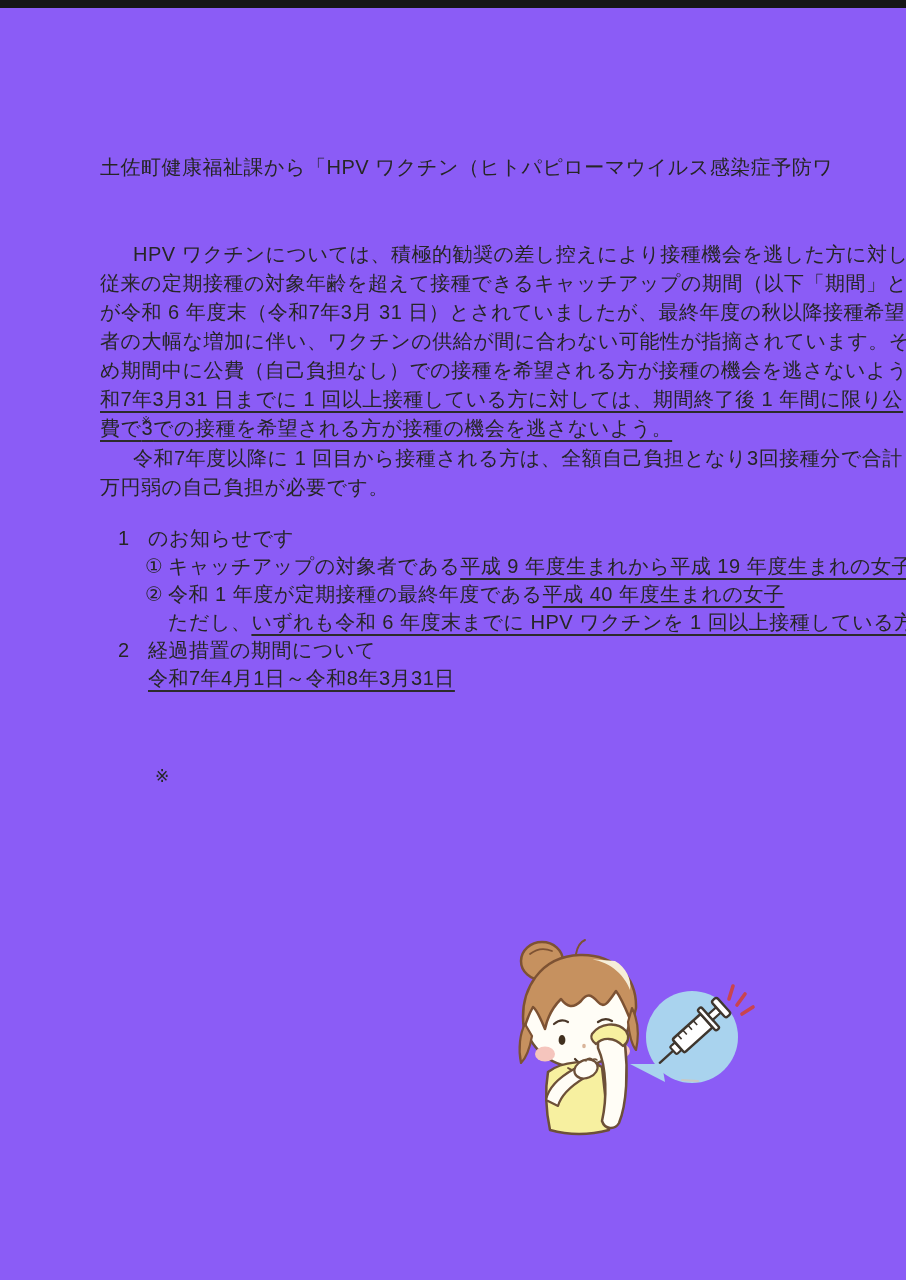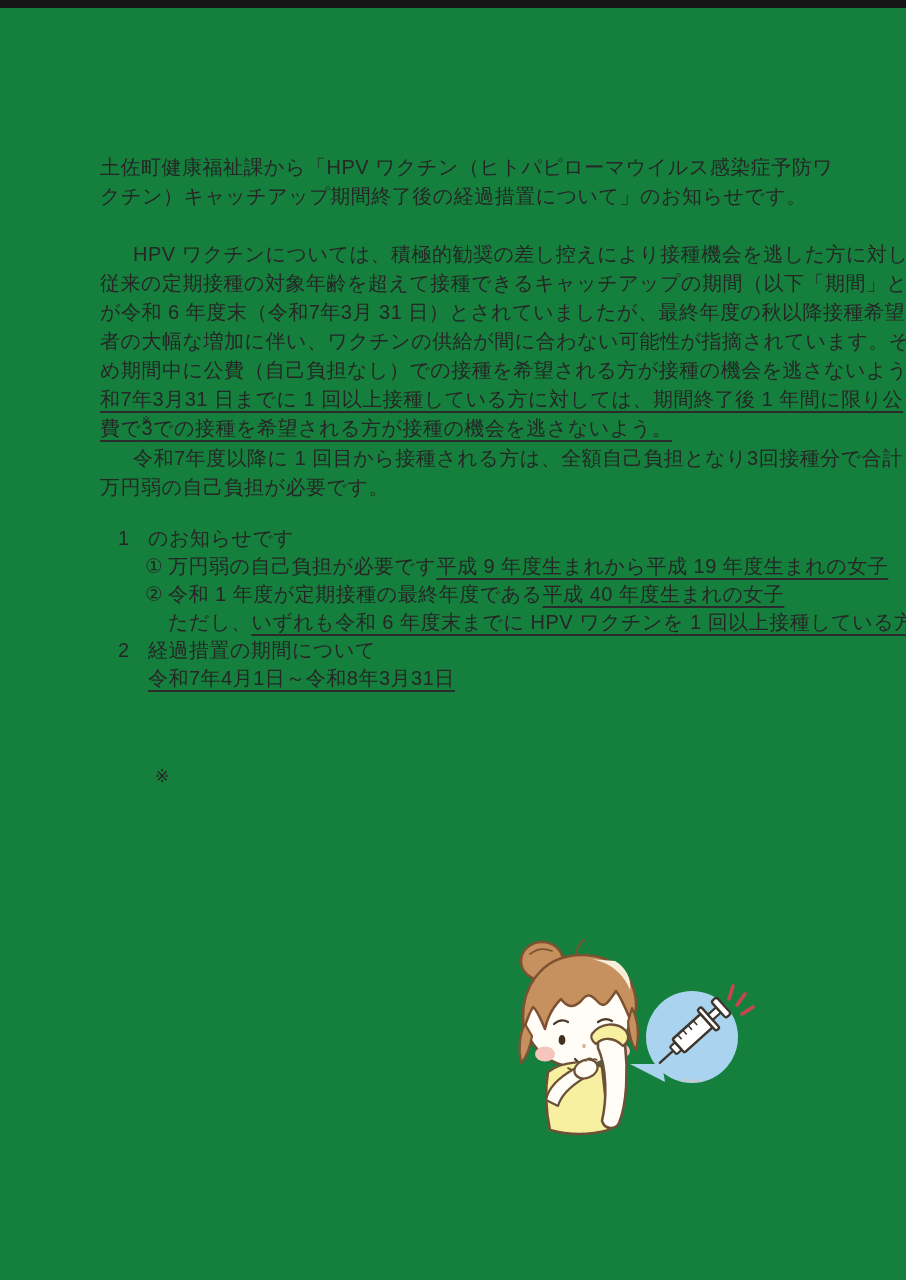--- a/index.html
+++ b/index.html
@@ -1,21 +1,21 @@
 <!DOCTYPE html>
 <html><head>
 <meta charset="utf-8">
 <style>
   html,body{margin:0;padding:0;}
   body{
     width:906px;height:1280px;background:#fdfdfc;
     font-family:"Liberation Sans","DejaVu Sans",sans-serif;
     color:#262626;
   }
-  .page{position:relative;width:906px;height:1280px;overflow:hidden;background:#15803d;}
+  .page{position:relative;width:906px;height:1280px;overflow:hidden;background:#8b5cf6;}
   .scan-bar{position:absolute;top:0;left:0;width:906px;height:8px;background:#161616;}
   .blk{position:absolute;font-size:20px;line-height:29px;letter-spacing:.5px;white-space:nowrap;}
   .line{height:29px;}
   .indent{padding-left:33px;}
   .u{text-decoration-line:underline;text-decoration-thickness:1.8px;text-underline-offset:5px;text-decoration-color:#2b2b2b;}
   .intro{left:100px;top:153px;}
   .para1{left:100px;top:240px;}
   .para2{left:100px;top:444px;}
   .list{left:100px;top:524px;line-height:28px;}
   .list .line{height:28px;}
@@ -32,41 +32,40 @@
 </style>
 </head>
 <body>
 
 <div class="page">
 
   <div class="scan-bar"></div>
 
   <div class="blk intro">
     <div class="line">土佐町健康福祉課から「HPV ワクチン（ヒトパピローマウイルス感染症予防ワ</div>
-    <div class="line">クチン）キャッチアップ期間終了後の経過措置について」のお知らせです。</div>
   </div>
 
   <div class="blk para1">
     <div class="line indent">HPV ワクチンについては、積極的勧奨の差し控えにより接種機会を逃した方に対して</div>
     <div class="line">従来の定期接種の対象年齢を超えて接種できるキャッチアップの期間（以下「期間」という）</div>
     <div class="line">が令和 6 年度末（令和7年3月 31 日）とされていましたが、最終年度の秋以降接種希望</div>
     <div class="line">者の大幅な増加に伴い、ワクチンの供給が間に合わない可能性が指摘されています。そのた</div>
     <div class="line"><span>め期間中に公費（自己負担なし）での接種を希望される方が接種の機会を逃さないよう、</span></div>
     <div class="line"><span class="u">和7年3月31 日までに 1 回以上接種している方に対しては、期間終了後 1 年間に限り公</span></div>
     <div class="line"><span class="u"><span>費で</span><span class="numref"><span class="ref">※</span><span>3</span></span><span>での接種を希望される方が接種の機会を逃さないよう。</span></span></div>
   </div>
 
   <div class="blk para2">
     <div class="line indent">令和7年度以降に 1 回目から接種される方は、全額自己負担となり3回接種分で合計 10</div>
     <div class="line">万円弱の自己負担が必要です。</div>
   </div>
 
   <div class="blk list">
     <div class="line"><span class="no1">1</span><span>のお知らせです</span></div>
-    <div class="line"><span class="no2">①</span><span>万円弱の自己負担が必要です</span><span class="u">平成 9 年度生まれから平成 19 年度生まれの女子</span></div>
+    <div class="line"><span class="no2">①</span><span>キャッチアップの対象者である</span><span class="u">平成 9 年度生まれから平成 19 年度生まれの女子</span></div>
     <div class="line"><span class="no2">②</span><span>令和 1 年度が定期接種の最終年度である</span><span class="u">平成 40 年度生まれの女子</span></div>
     <div class="line pl-sub"><span>ただし、</span><span class="u">いずれも令和 6 年度末までに HPV ワクチンを 1 回以上接種している方</span></div>
     <div class="line"><span class="no1">2</span><span>経過措置の期間について</span></div>
     <div class="line pl-period"><span class="u">令和7年4月1日～令和8年3月31日</span></div>
   </div>
 
   <div class="blk fn">
     <span class="fnmark">※</span>
   </div>
 

